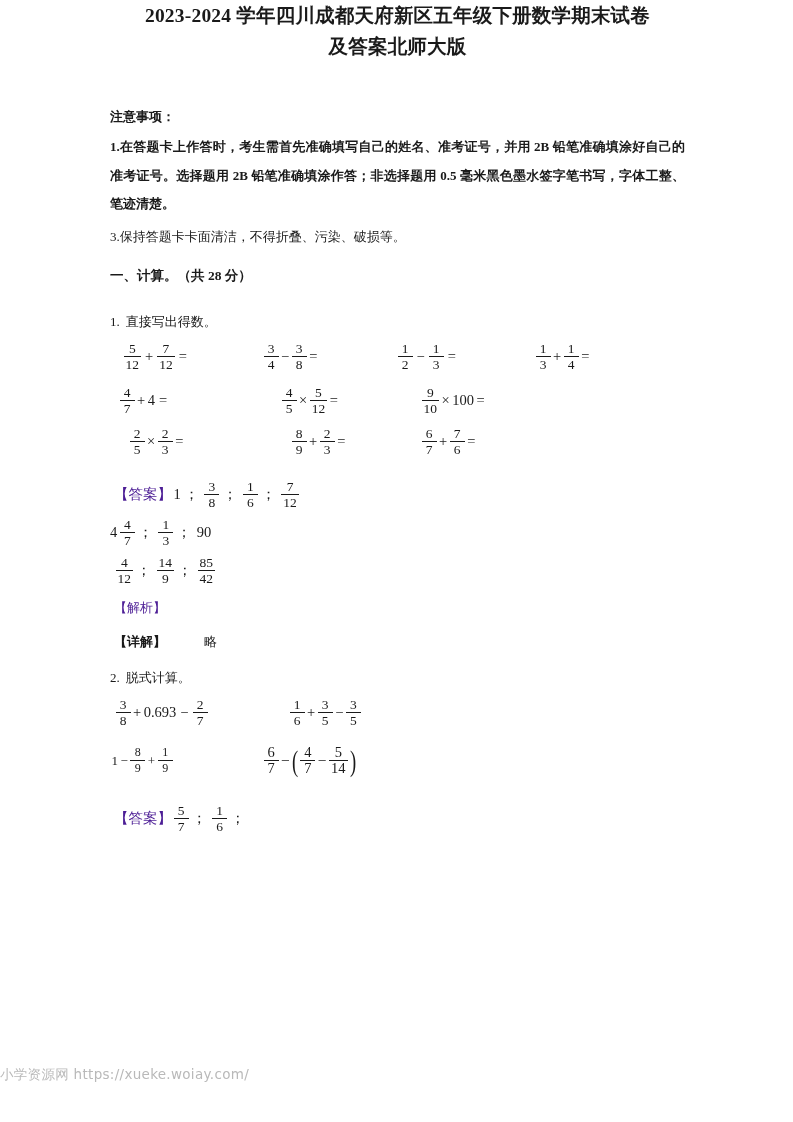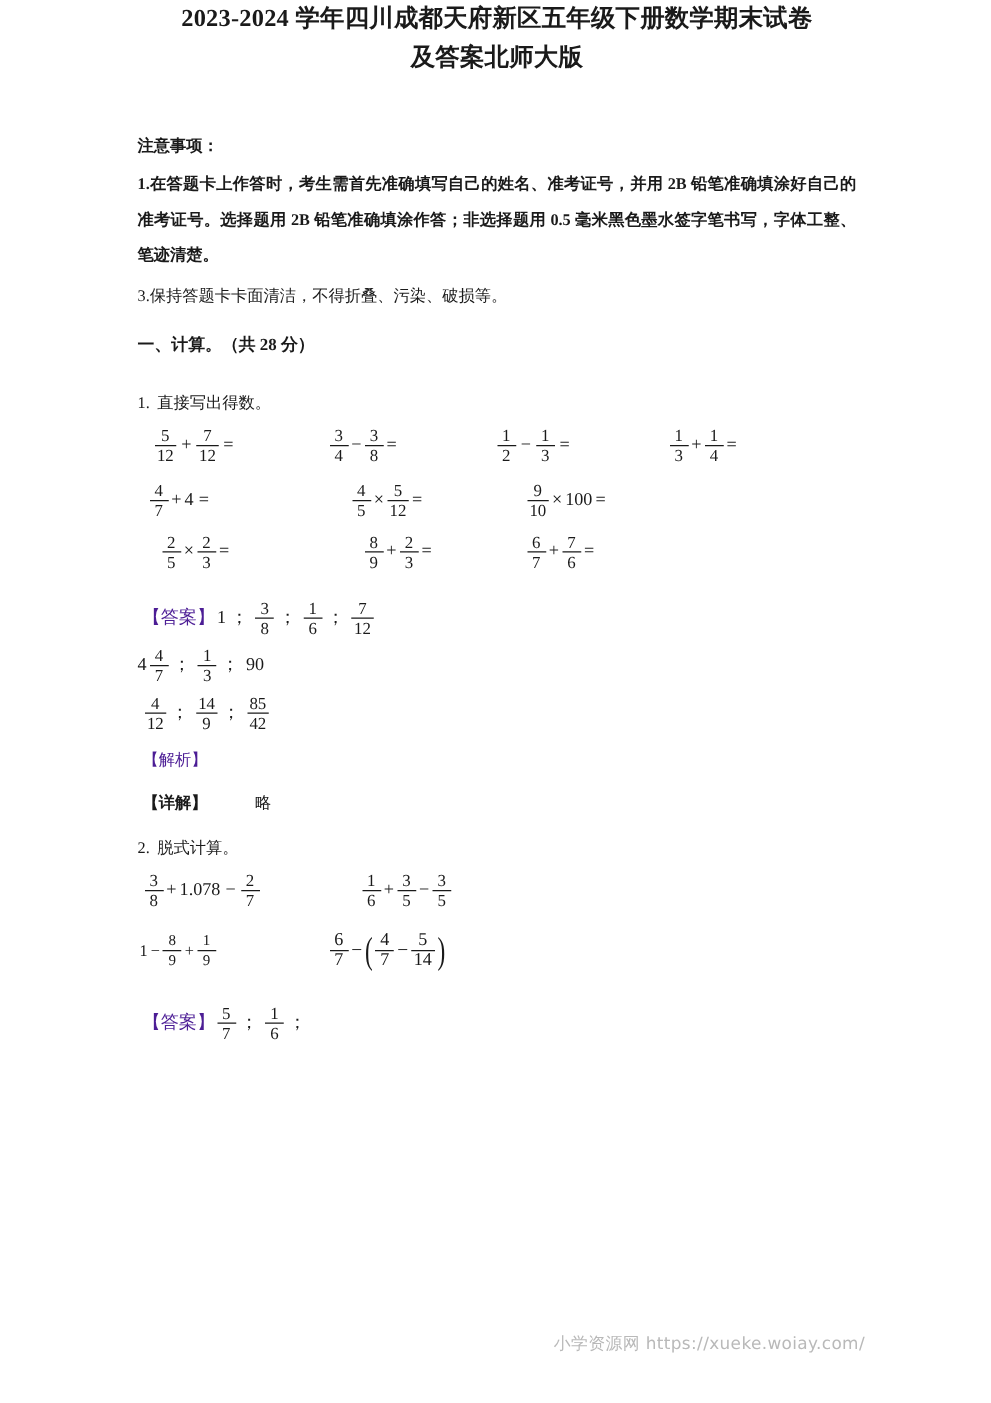--- a/index.html
+++ b/index.html
@@ -133,21 +133,21 @@
   .ans-row {
     position: relative;
     height: 40px;
   }
 
   
   .footer {
     position: absolute;
     left: 0; top: 1066px;
     width: 692px;
-    text-align: right;
+    text-align: left;
     color: #b9b9b9;
     font-size: 13.5px;
     font-family: "DejaVu Sans", "Liberation Sans", sans-serif;
     letter-spacing: 0.3px;
     white-space: nowrap;
   }
 </style>
 </head>
 <body>
 
@@ -391,21 +391,21 @@
     </div>
 
     <div class="mathrow" style="margin-top:8px;height:48px;">
       <div class="expr" style="left:4px;">
         <span class="frac">
           <span class="num-t">3</span>
           <span class="bar"></span>
           <span class="den-t">8</span>
         </span>
         <span class="op tight">+</span>
-        <span class="plain">1.078</span>
+        <span class="plain">0.693</span>
         <span class="op">−</span>
         <span class="frac">
           <span class="num-t">2</span>
           <span class="bar"></span>
           <span class="den-t">7</span>
         </span>
       </div>
       <div class="expr" style="left:178px;">
         <span class="frac">
           <span class="num-t">1</span>

